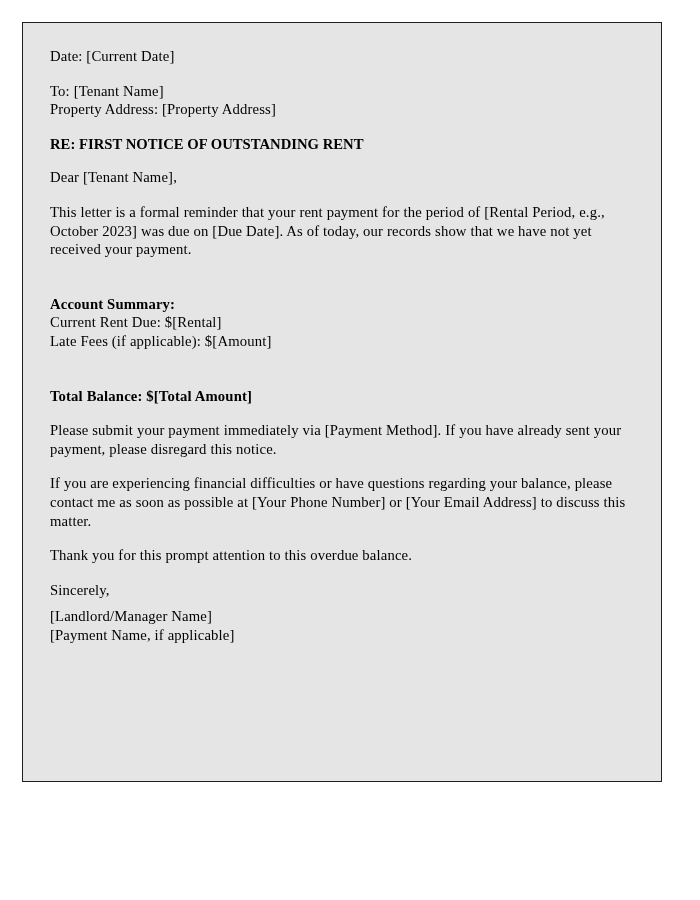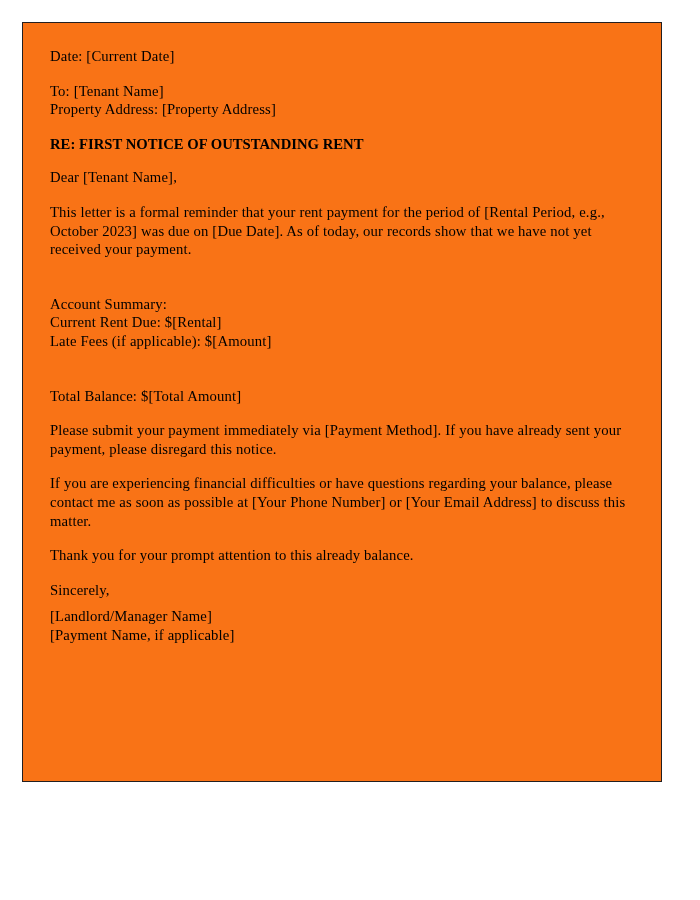--- a/index.html
+++ b/index.html
@@ -15,21 +15,21 @@
     overflow: hidden;
   }
   .page-frame {
     position: absolute;
     left: 22px;
     top: 22px;
     width: 640px;
     height: 760px;
     box-sizing: border-box;
     border: 1px solid #231f20;
-    background: #f97316;
+    background: #e5e5e5;
   }
   .letter-body {
     position: absolute;
     left: 27px;
     top: 24px;
     width: 587px;
   }
   .block {
     font-size: 14.7px;
     line-height: 18.6px;
@@ -43,21 +43,21 @@
   .line {
     display: block;
   }
   .heading {
     font-weight: bold;
     margin: 0 0 15px 0;
     font-size: 14.7px;
     line-height: 18.6px;
   }
   .bold {
-    font-weight: normal;
+    font-weight: bold;
     margin-top: 36px;
   }
   .gap-lg {
     margin-bottom: 8px;
   }
 </style>
 </head>
 <body>
 
 <div class="page-frame">
@@ -80,21 +80,21 @@
       <span class="line bold">Account Summary:</span>
       <span class="line">Current Rent Due: $[Rental]</span>
       <span class="line">Late Fees (if applicable): $[Amount]</span>
       <span class="line bold">Total Balance: $[Total Amount]</span>
     </p>
 
     <p class="block">Please submit your payment immediately via [Payment Method]. If you have already sent your payment, please disregard this notice.</p>
 
     <p class="block">If you are experiencing financial difficulties or have questions regarding your balance, please contact me as soon as possible at [Your Phone Number] or [Your Email Address] to discuss this matter.</p>
 
-    <p class="block">Thank you for your prompt attention to this already balance.</p>
+    <p class="block">Thank you for this prompt attention to this overdue balance.</p>
 
     <p class="block gap-lg">Sincerely,</p>
 
     <p class="block">
       <span class="line">[Landlord/Manager Name]</span>
       <span class="line">[Payment Name, if applicable]</span>
     </p>
 
   </div>
 </div>

